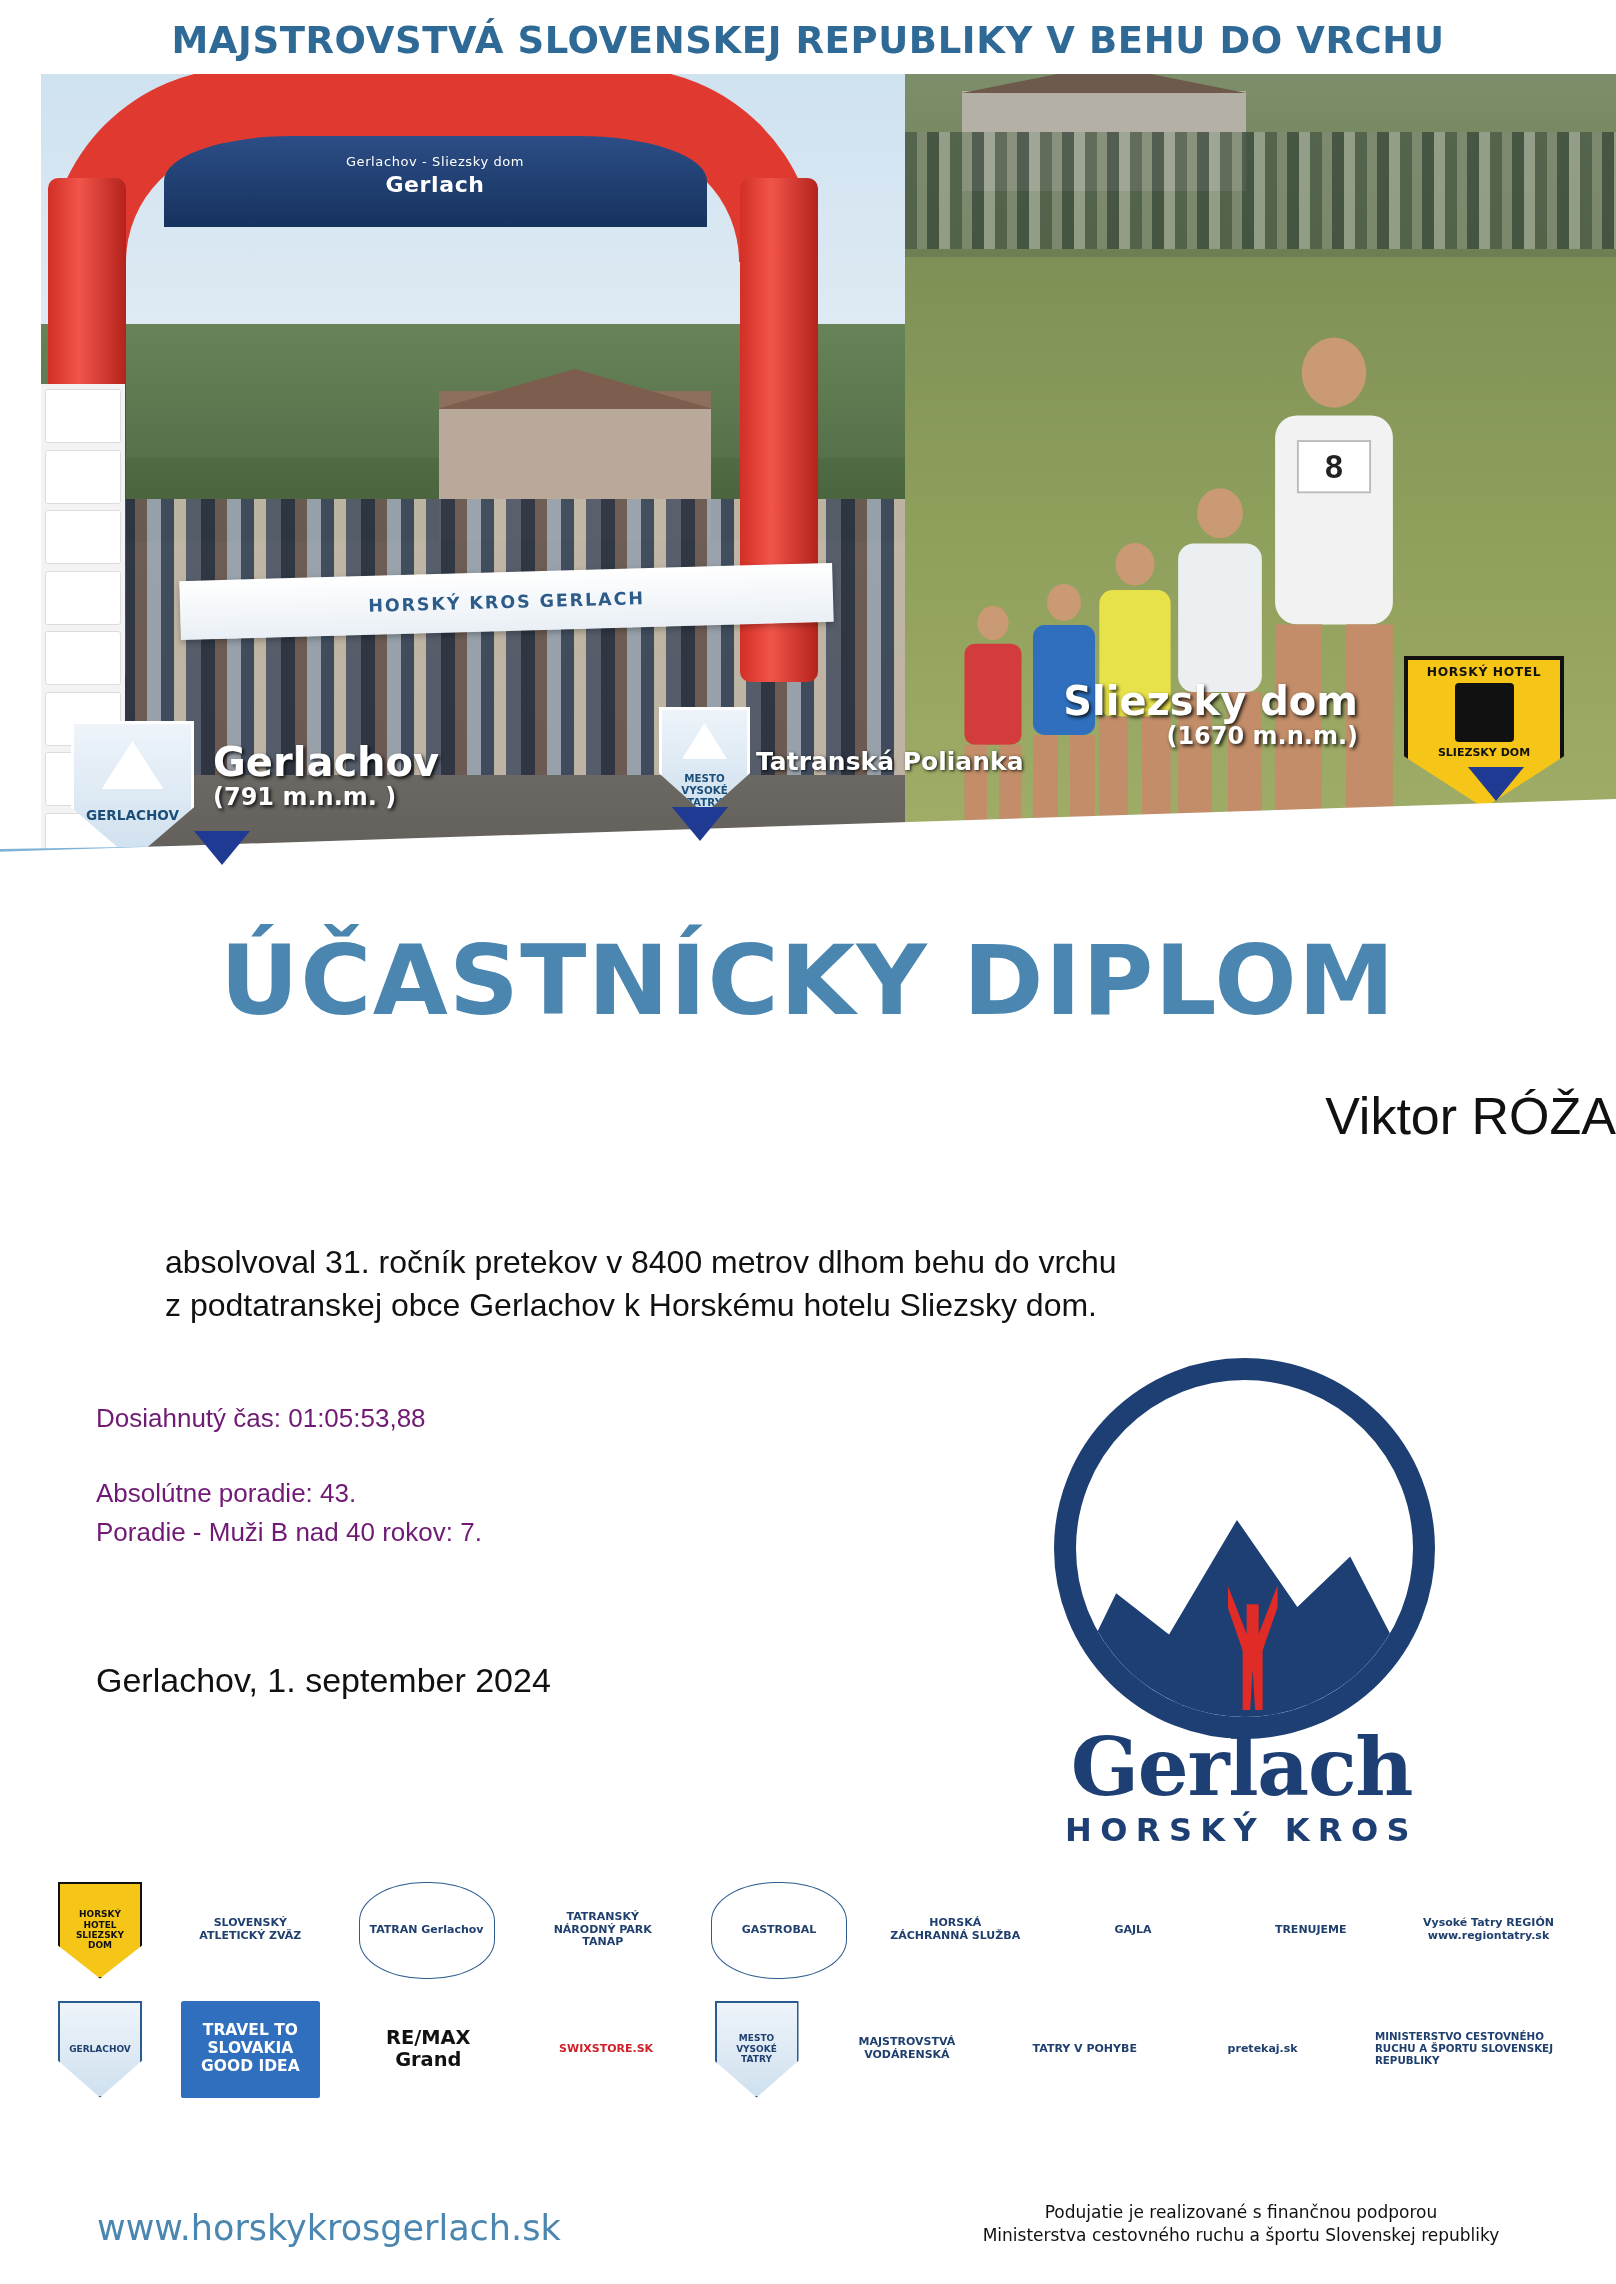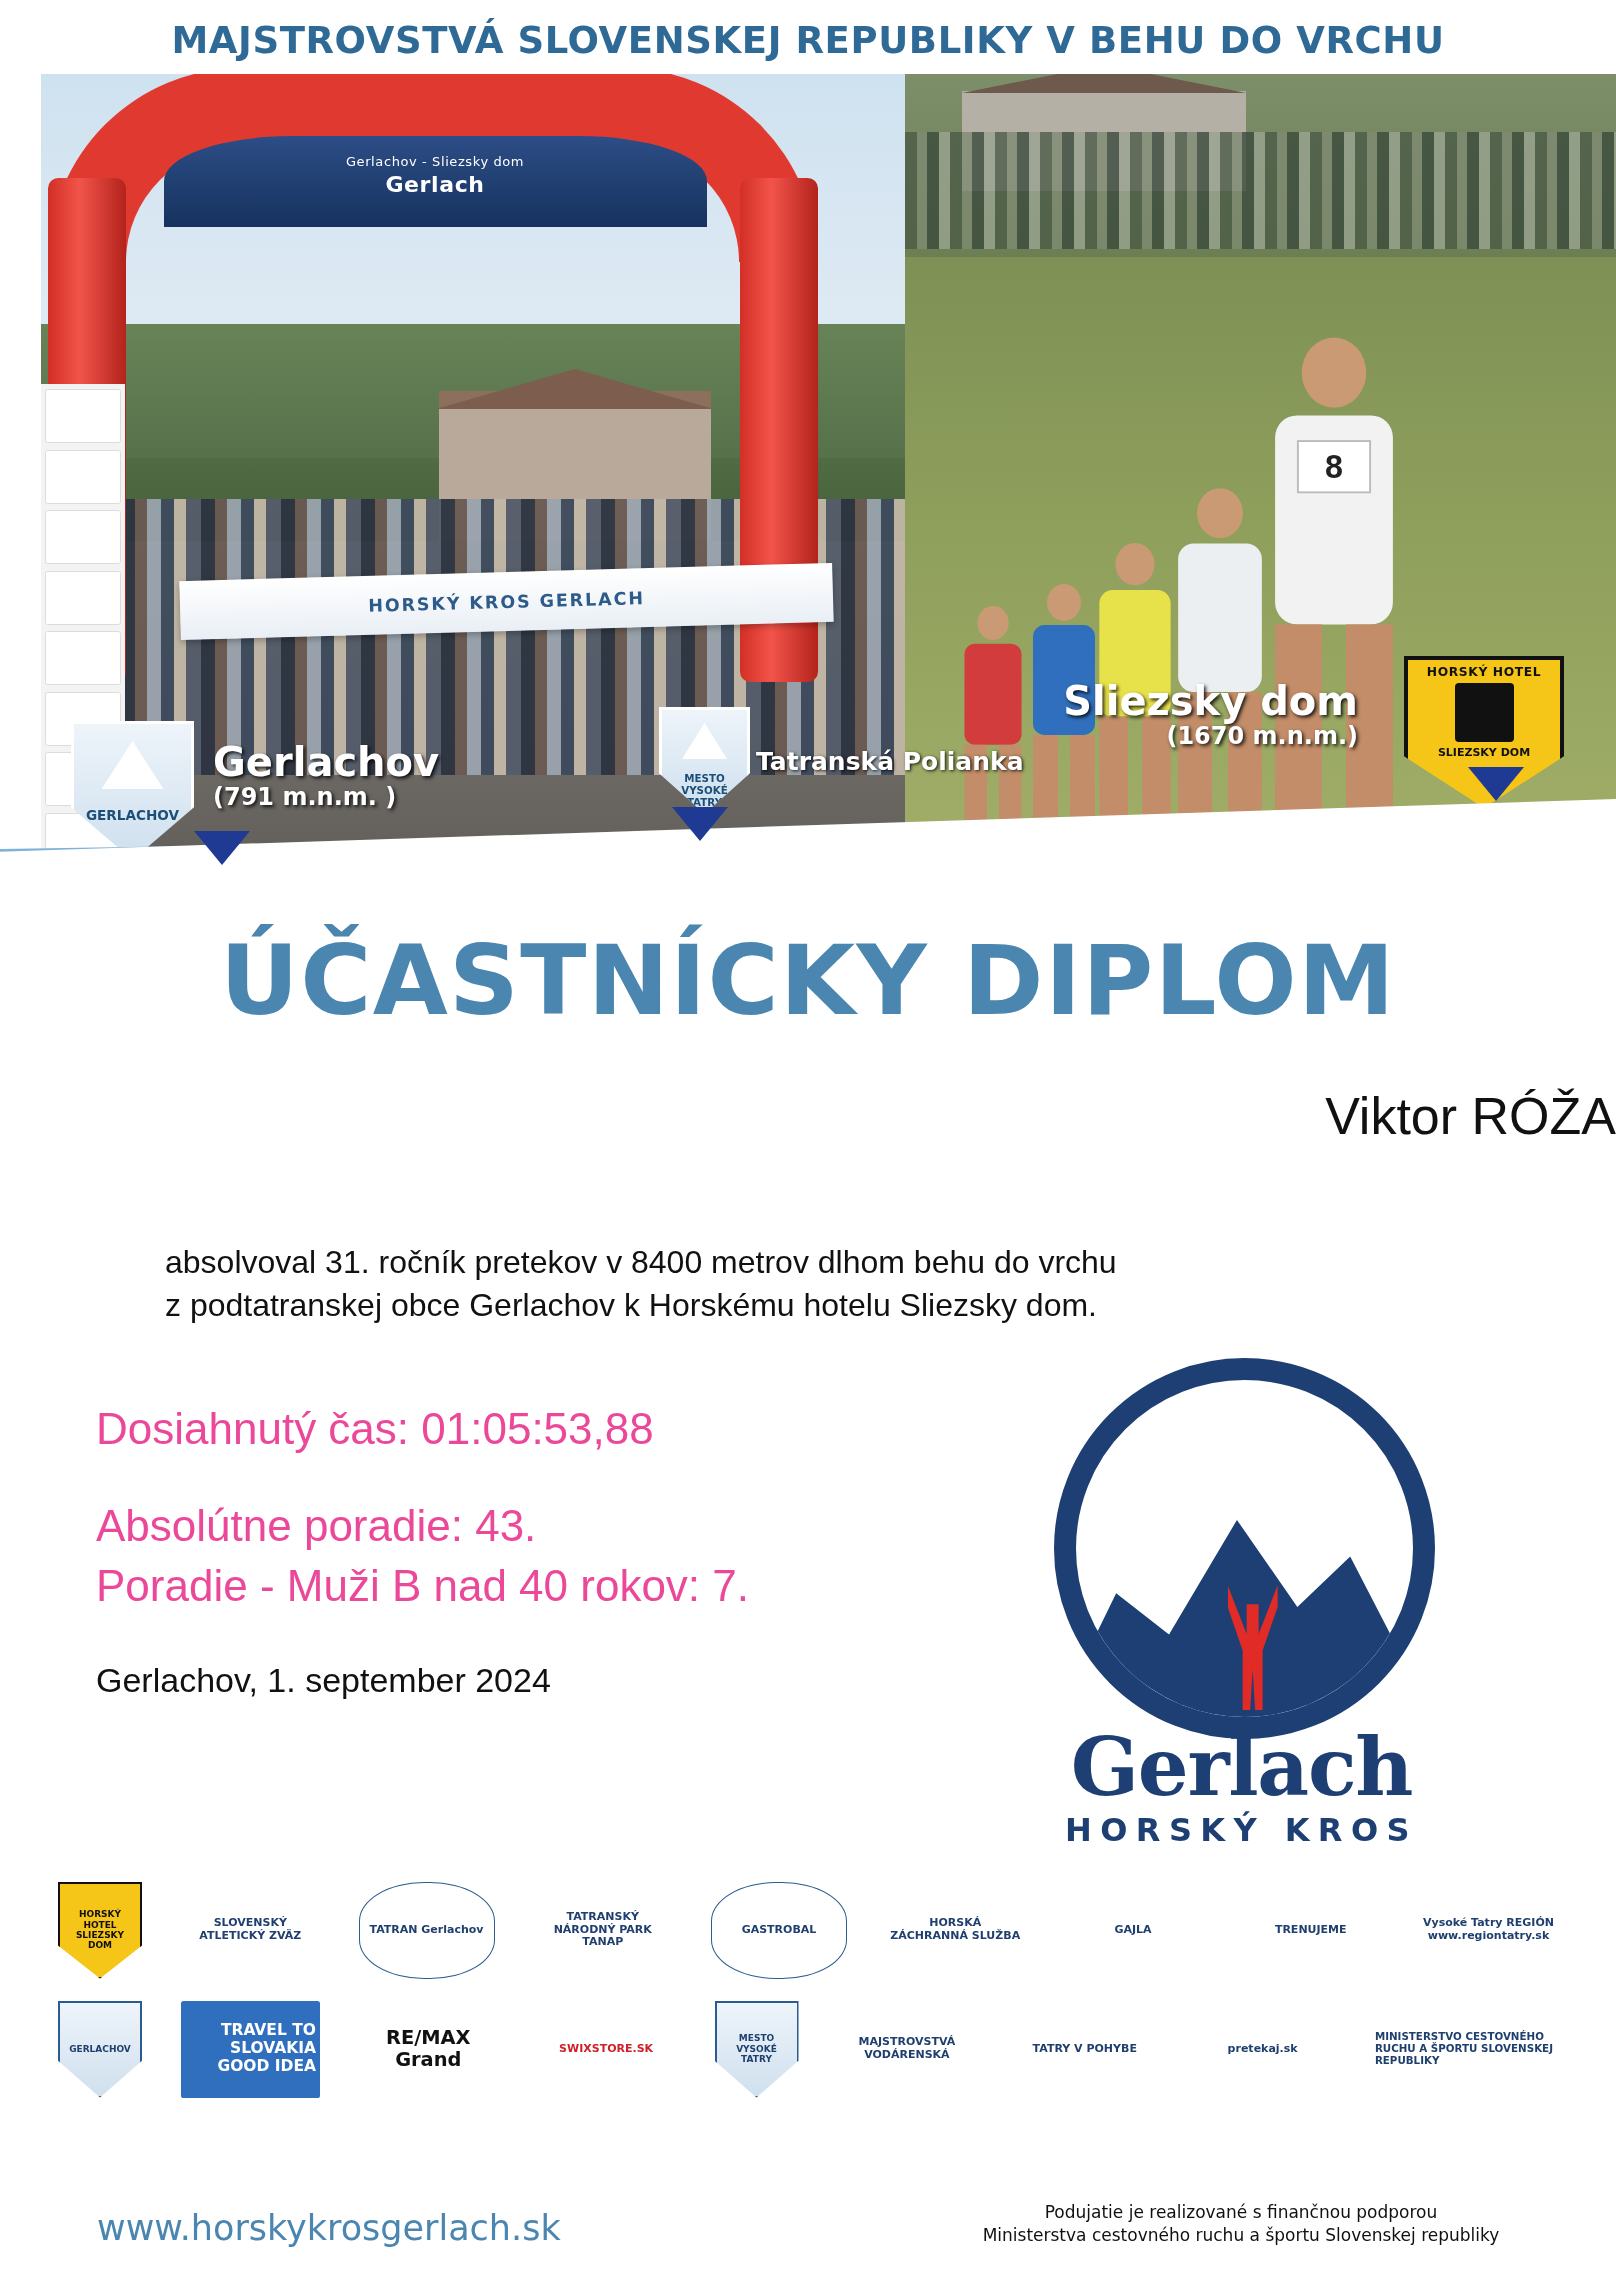--- a/index.html
+++ b/index.html
@@ -220,21 +220,21 @@
     position:absolute; top:1086px; left:0; width:1616px;
     text-align:right; font-size:52px; color:#111;
     font-family:"Liberation Sans", sans-serif;
   }
   .description {
     position:absolute; top:1241px; left:165px; width:1325px;
     font-size:32px; line-height:1.35; color:#111;
   }
   .results {
     position:absolute; top:1403px; left:96px; width:840px;
-    font-size:44px; line-height:1.2; color:#ec4899;
+    font-size:26px; line-height:1.2; color:#701a75;
   }
   .results .row { margin-bottom:7.8px; }
   .results .gap { height:36px; }
   .place-date {
     position:absolute; top:1661px; left:96px;
     font-size:34px; color:#111;
   }
 
   
   .logo-gerlach {
@@ -285,21 +285,21 @@
     clip-path: polygon(50% 0,100% 0,100% 66%,50% 100%,0 66%,0 0);
     font-size:9px;
   }
   .sp-oval { width:136px; border:1.9px solid #2a5c8f; border-radius:65px/39px; background:#fff; }
   .sp-plain{ width:139px; }
   .sp-crest {
     width:84px; background: linear-gradient(#eef4fa,#cfe0ee); border:2.6px solid #2a5c8f;
     clip-path: polygon(50% 0,100% 0,100% 62%,50% 100%,0 62%,0 0); font-size:9px;
   }
   .sp-red { color:#d11f28; }
-  .sp-travel{ width:139px; background:#2f6fbd; color:#fff; font-size:15.5px; border-radius:2.6px;text-align:right;}
+  .sp-travel{ width:139px; background:#2f6fbd; color:#fff; font-size:15.5px; border-radius:2.6px;}
   .sp-remax{ width:139px; color:#111; font-size:19.4px;}
   .sp-minis{ width:187px; font-size:10.3px; color:#1f3f6e; text-align:left;}
 
   
   .footer-url {
     position:absolute; bottom:36px; left:97px;
     font-size:35px; color:#4a86b0; font-family:"DejaVu Sans", sans-serif;
   }
   .footer-note {
     position:absolute; bottom:37px; right:84px; width:582px;

